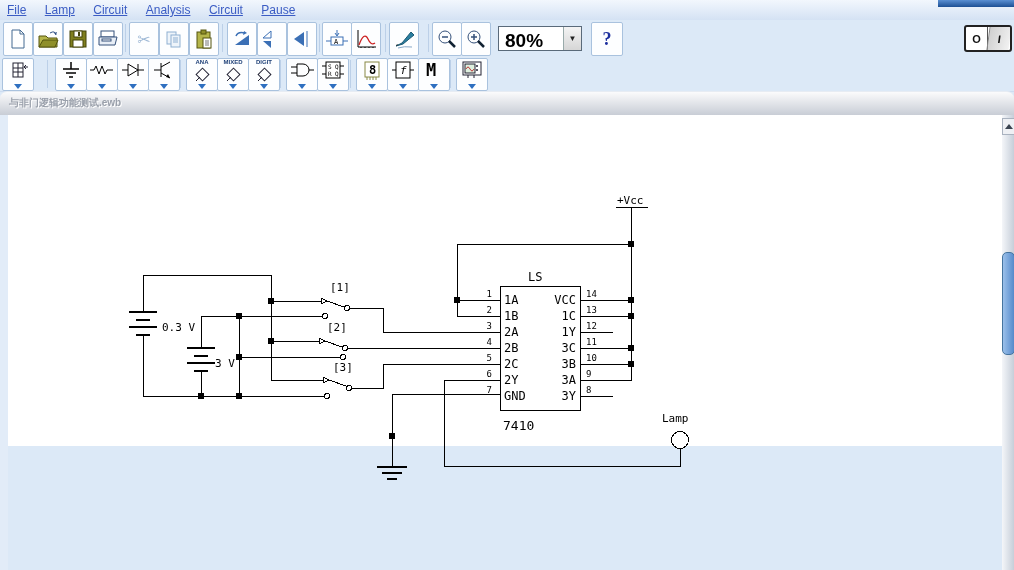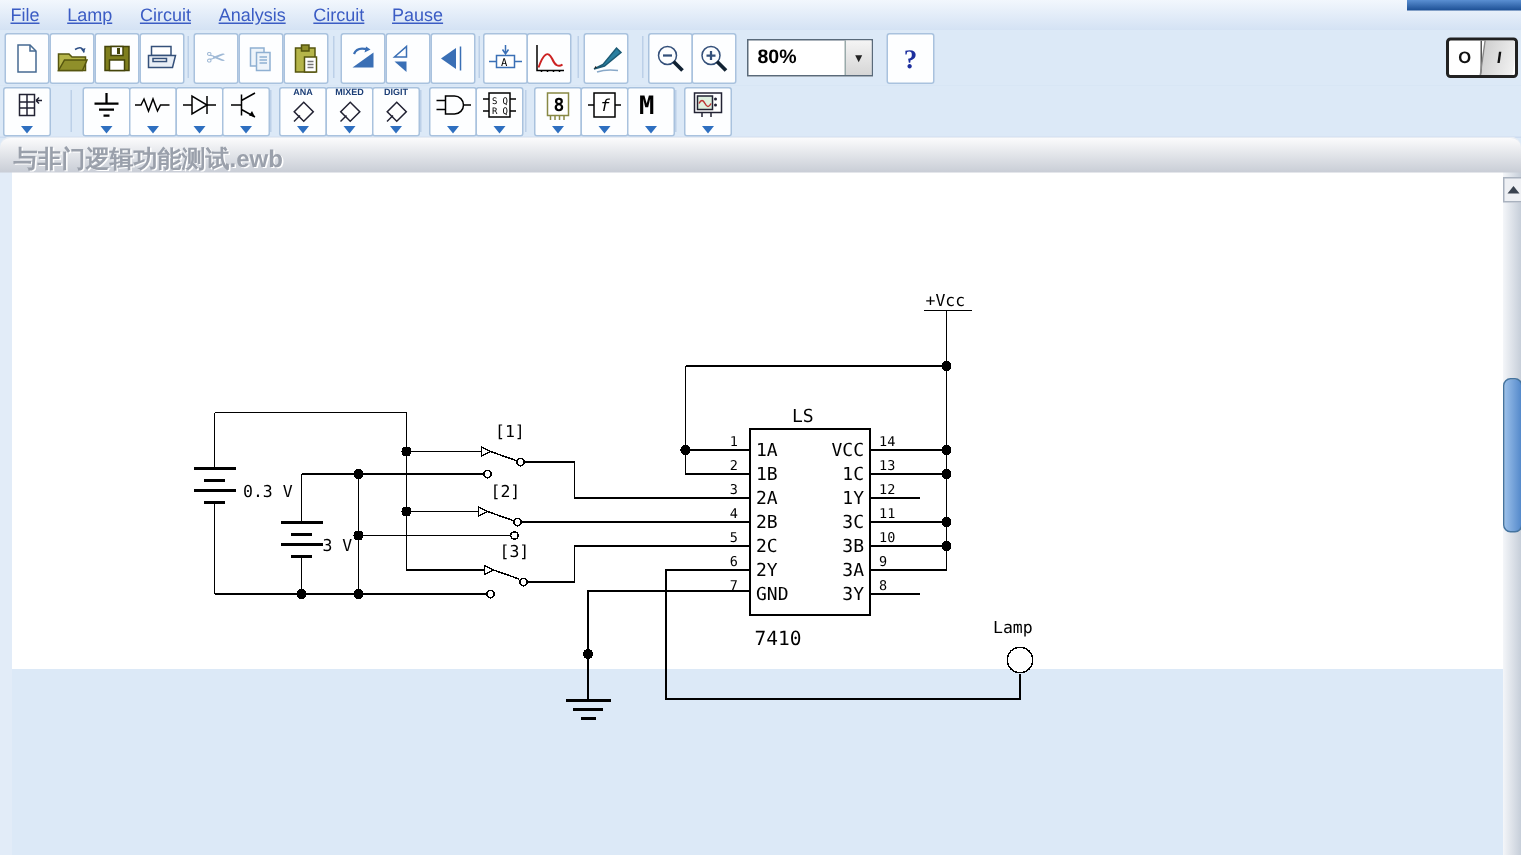--- a/index.html
+++ b/index.html
@@ -20,21 +20,21 @@
   .tb{position:absolute;top:2px;width:28px;height:32px;background:#fdfeff;
       border:1px solid #a9c2de;border-radius:2px;display:flex;align-items:center;justify-content:center;}
   .tb2{position:absolute;top:1px;width:30px;height:31px;background:#fdfeff;
       border:1px solid #a9c2de;border-radius:2px;display:flex;flex-direction:column;
       align-items:center;justify-content:flex-start;}
   .dd{position:absolute;bottom:1px;left:50%;margin-left:-4px;width:0;height:0;
       border-left:4px solid transparent;border-right:4px solid transparent;border-top:5px solid #2e6fc0;}
   .sep{position:absolute;top:4px;width:1px;height:28px;background:#bcd0e8;}
   .combo{position:absolute;left:498px;top:6px;width:82px;height:23px;background:#fff;
          border:1px solid #5a6a7a;display:flex;}
-  .combo .val{flex:1;font-size:13px;font-weight:bold;color:#000;padding:3px 0 0 6px;}
+  .combo .val{flex:1;font-size:19px;font-weight:bold;color:#000;padding:3px 0 0 6px;}
   .combo .btn{width:17px;background:linear-gradient(#f4f4f4,#d6d6d6);border-left:1px solid #9aa;
          display:flex;align-items:center;justify-content:center;font-size:8px;color:#222;}
   .helpbtn{position:absolute;left:591px;top:2px;width:30px;height:32px;background:#fdfeff;
          border:1px solid #a9c2de;border-radius:2px;display:flex;align-items:center;justify-content:center;
          font-size:18px;font-weight:bold;color:#1d2f9e;font-family:"Liberation Serif",serif;}
   
   .power{position:absolute;left:964px;top:25px;width:44px;height:23px;background:#fff;
          border:2px solid #222;border-radius:3px;display:flex;overflow:hidden;}
   .power .off{flex:1;display:flex;align-items:center;justify-content:center;
          font-size:11px;font-weight:bold;color:#111;border-right:1px solid #555;}
@@ -44,21 +44,21 @@
   .pause{position:absolute;left:964px;top:67px;width:45px;height:20px;background:#ececec;
          border:1px solid #555;box-shadow:inset 1px 1px 0 #fff,inset -1px -1px 0 #9a9a9a;
          font-size:11px;color:#111;display:flex;align-items:center;justify-content:center;}
   
   .tinytxt{font-size:6px;line-height:7px;color:#1d3f77;font-weight:bold;letter-spacing:0;}
   .micon{margin-top:1px;}
   
   .docbar{position:absolute;left:0;top:91px;width:1014px;height:24px;
           background:linear-gradient(#fbfbfc,#c6cbd4);border-top:1px solid #e7ecf3;
           border-top-left-radius:7px;border-top-right-radius:7px;}
-  .docbar .t{position:absolute;left:9px;top:4px;font-size:16px;font-weight:bold;color:#9aa0ab;
+  .docbar .t{position:absolute;left:9px;top:4px;font-size:10px;font-weight:bold;color:#9aa0ab;
           text-shadow:1px 1px 0 #ffffff;}
   
   .canvas{position:absolute;left:8px;top:115px;width:994px;height:331px;background:#ffffff;}
   .lborder{position:absolute;left:0;top:115px;width:8px;height:455px;background:#e2ecf8;}
   
   .vscroll{position:absolute;left:1002px;top:115px;width:12px;height:455px;
            background:linear-gradient(to right,#f4f6f9,#c6ced9);}
   .vs-up{position:absolute;left:0px;top:3px;width:11px;height:15px;background:#eef0f4;
          border:1px solid #a9b2bf;display:flex;align-items:center;justify-content:center;}
   .vs-up .tri{width:0;height:0;border-left:4px solid transparent;border-right:4px solid transparent;

